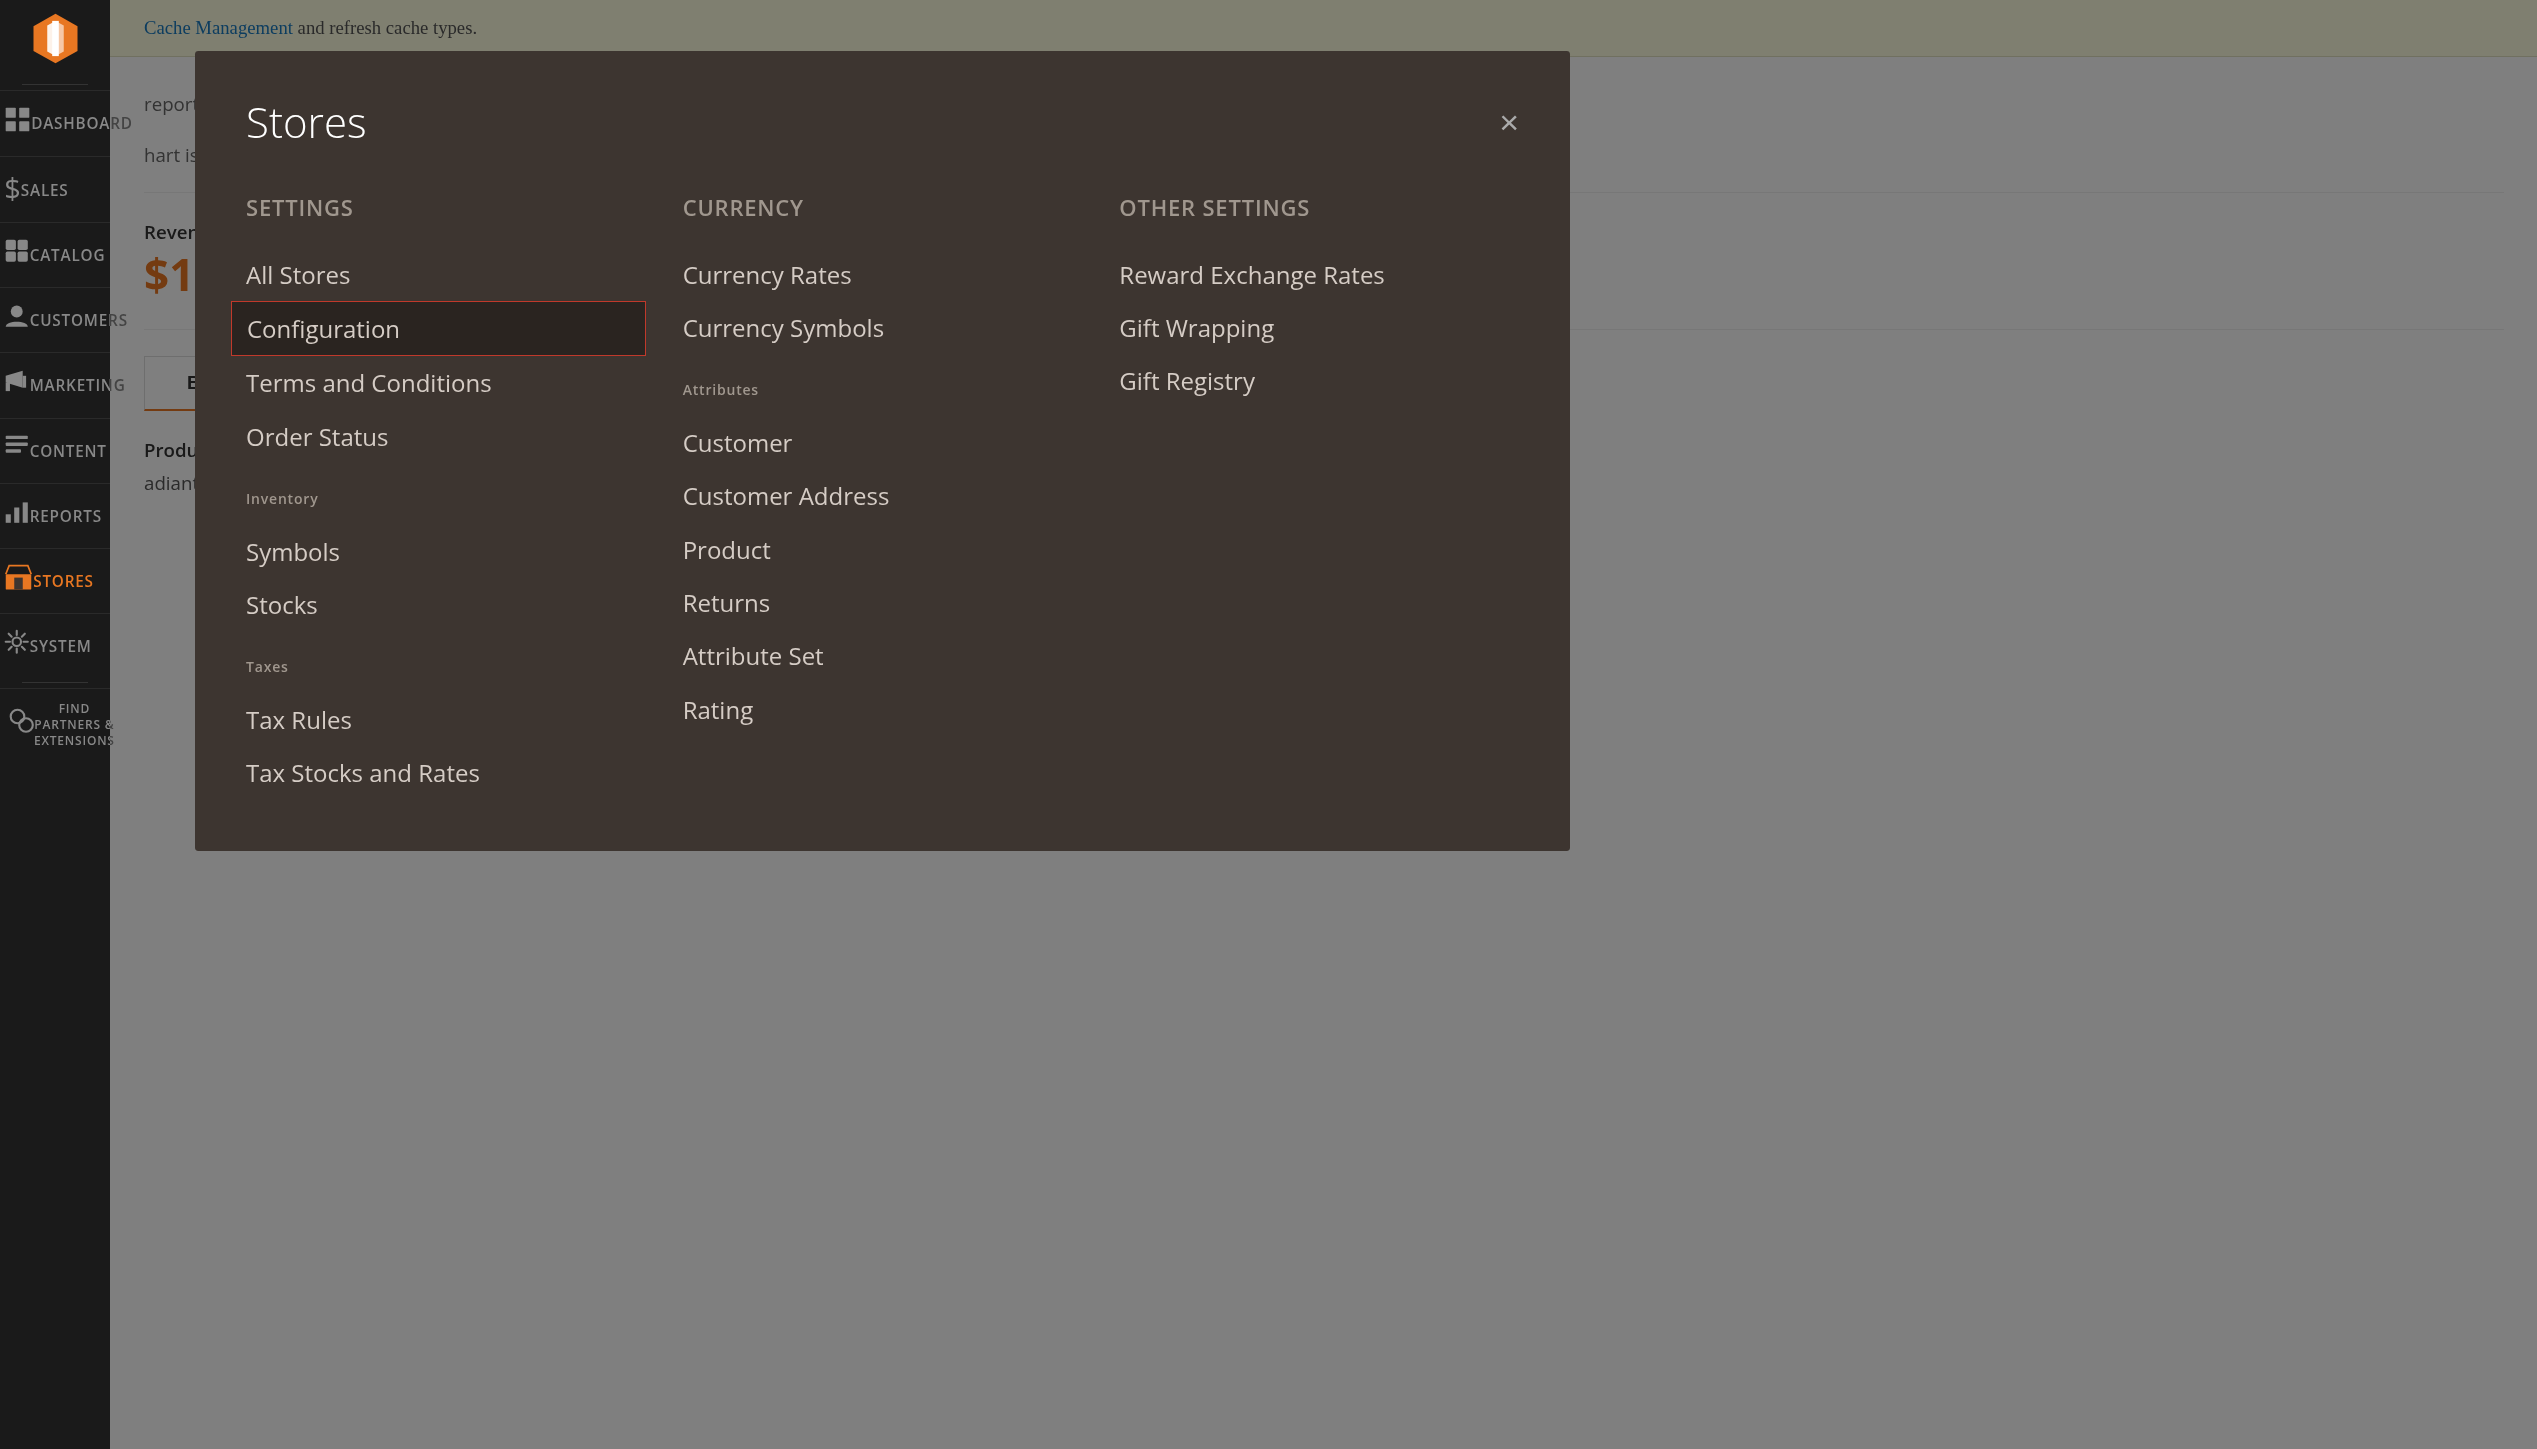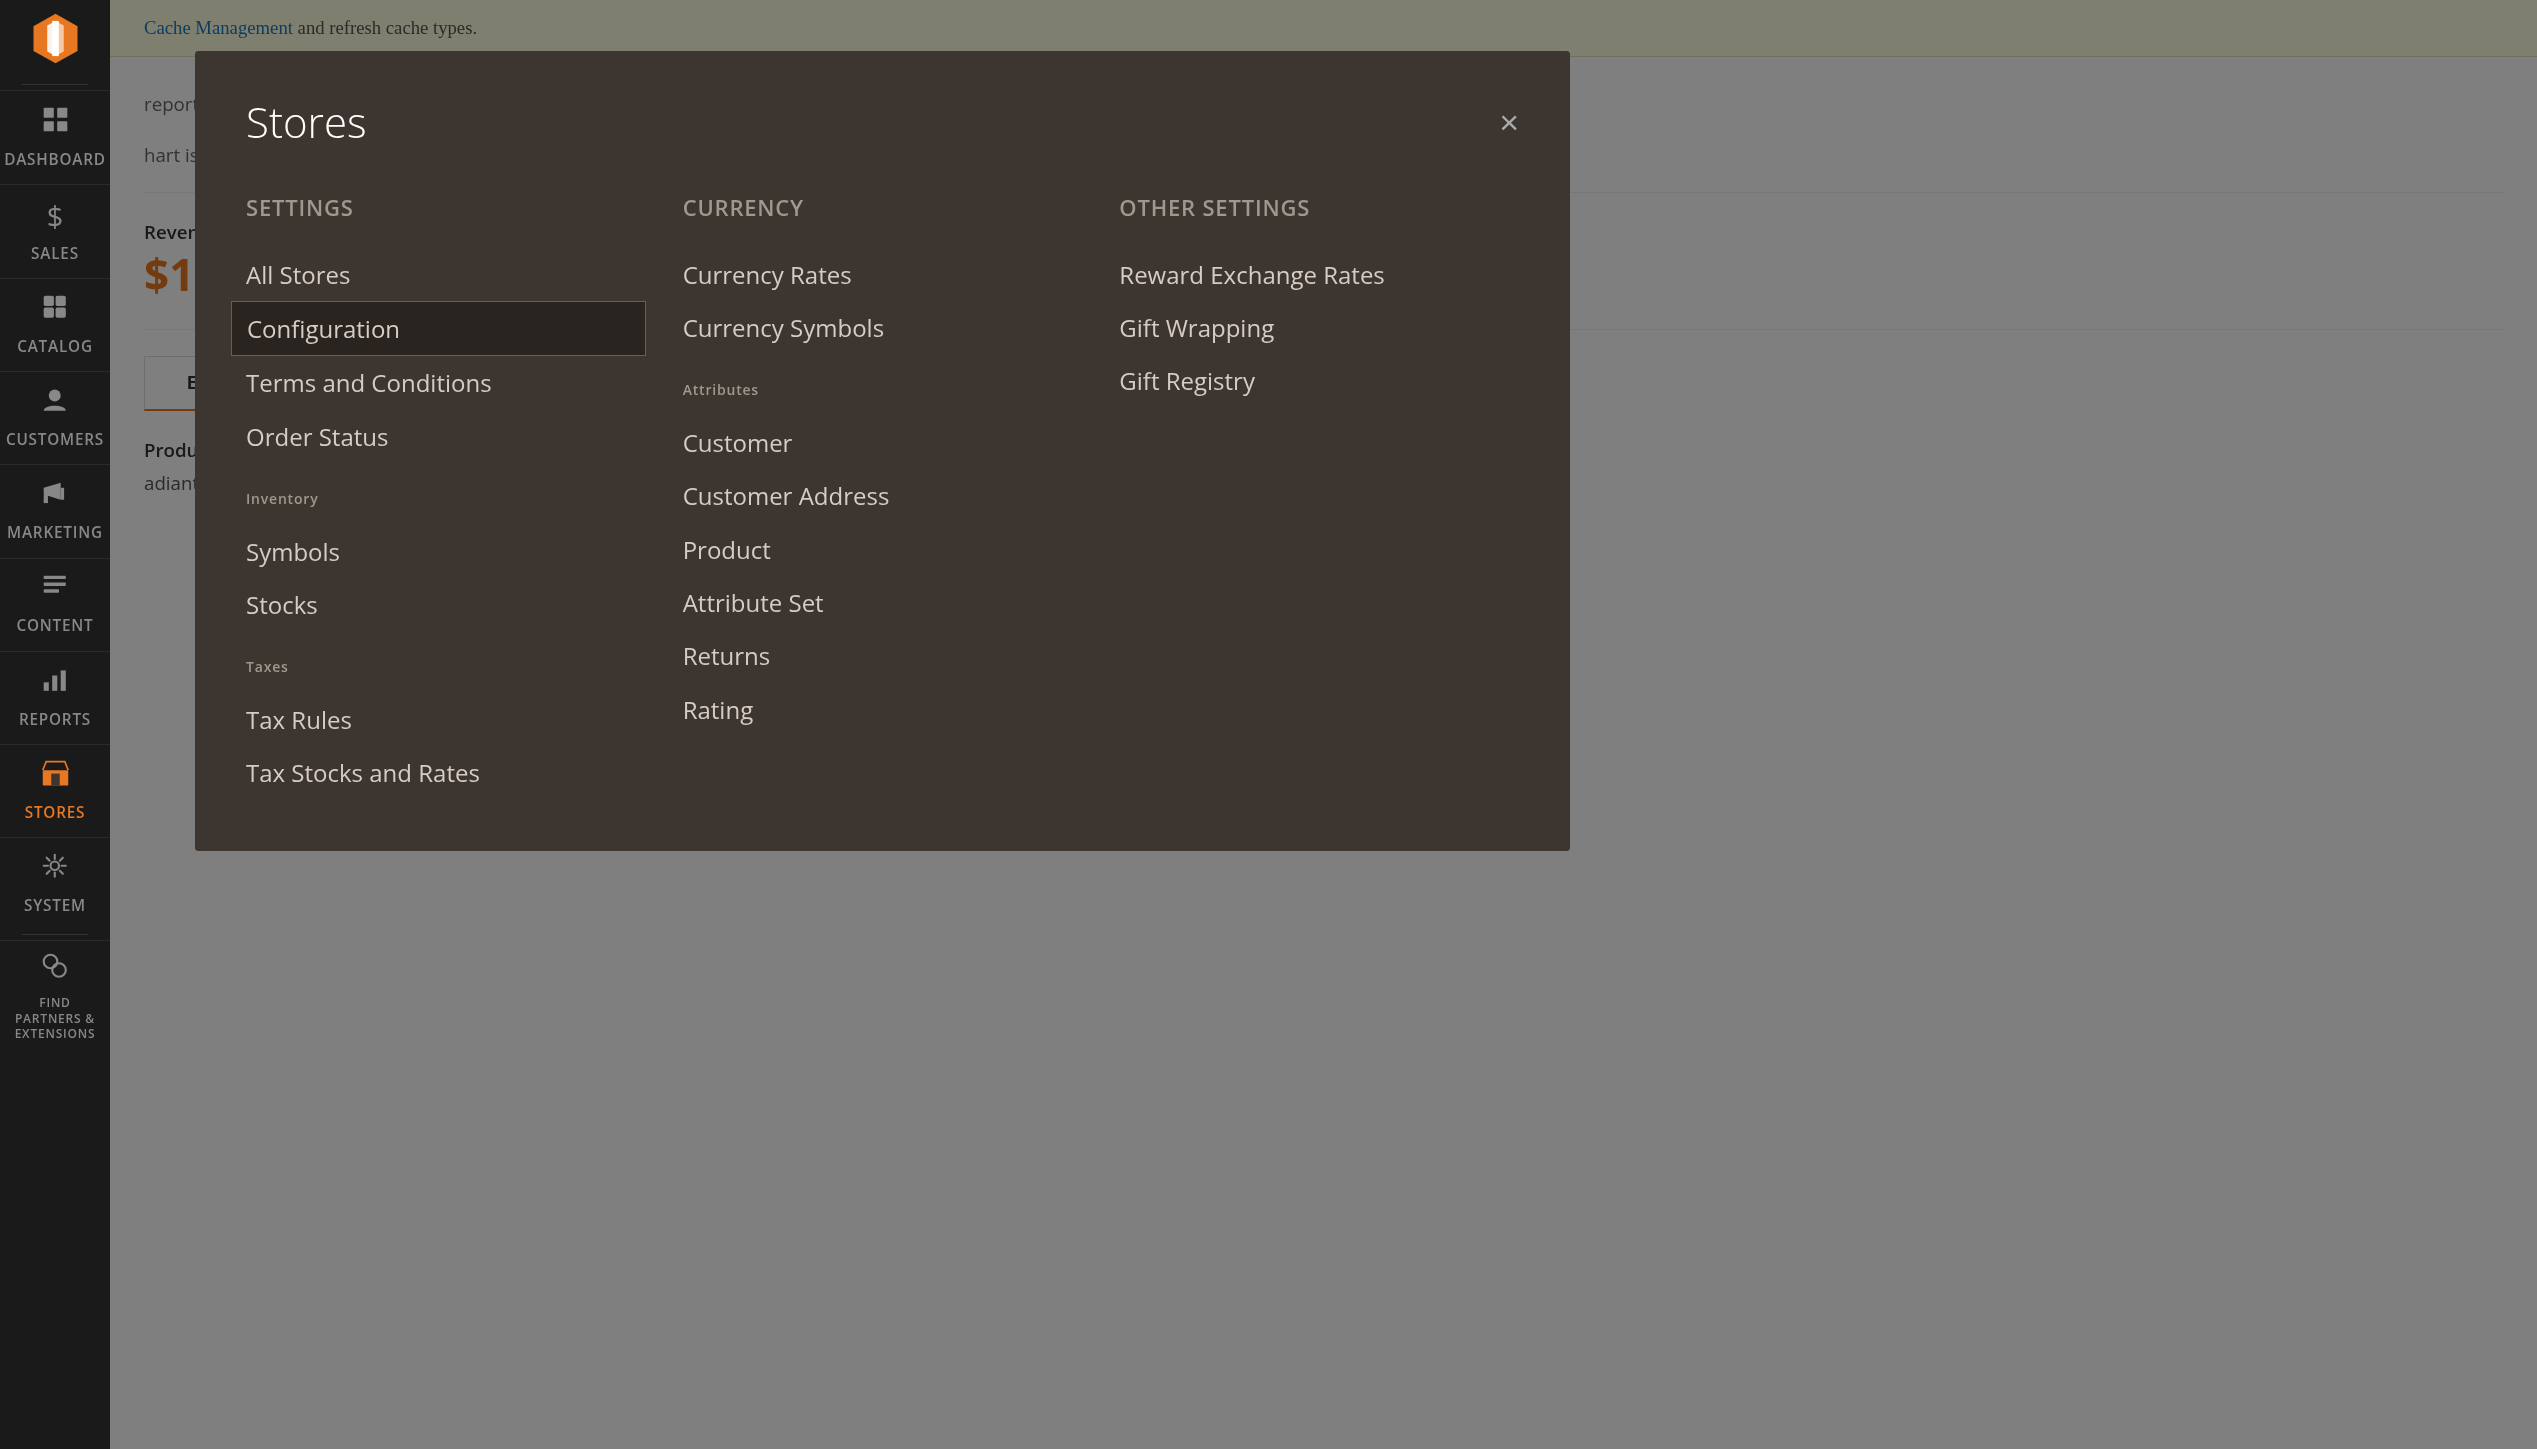--- a/index.html
+++ b/index.html
@@ -36,28 +36,26 @@
       height: 59px;
       display: flex;
       align-items: center;
       justify-content: center;
       margin-bottom: 12.7px;
     }
 
     .sidebar-item {
       width: 100%;
       display: flex;
-      flex-direction: column;
       align-items: center;
       padding: 15.3px 4.2px;
       color: #888;
       cursor: pointer;
       border-top: 0.8px solid #2a2a2a;
       text-align: center;
-      gap: 8px;
     }
     .sidebar-item.active { color: #e87722; }
 
     .sidebar-icon {
       font-size: 24px;
       margin-bottom: 5.1px;
       line-height: 1;
     }
 
     .sidebar-label {
@@ -460,22 +458,22 @@
           <div class="modal-col">
             <div class="col-heading">Currency</div>
 
             <a class="menu-item">Currency Rates</a>
             <a class="menu-item">Currency Symbols</a>
 
             <div class="sub-heading">Attributes</div>
             <a class="menu-item">Customer</a>
             <a class="menu-item">Customer Address</a>
             <a class="menu-item">Product</a>
+            <a class="menu-item">Returns</a>
             <a class="menu-item">Attribute Set</a>
-            <a class="menu-item">Returns</a>
             <a class="menu-item">Rating</a>
           </div>
 
           <div class="modal-col">
             <div class="col-heading">Other Settings</div>
 
             <a class="menu-item">Reward Exchange Rates</a>
             <a class="menu-item">Gift Wrapping</a>
             <a class="menu-item">Gift Registry</a>
           </div>

